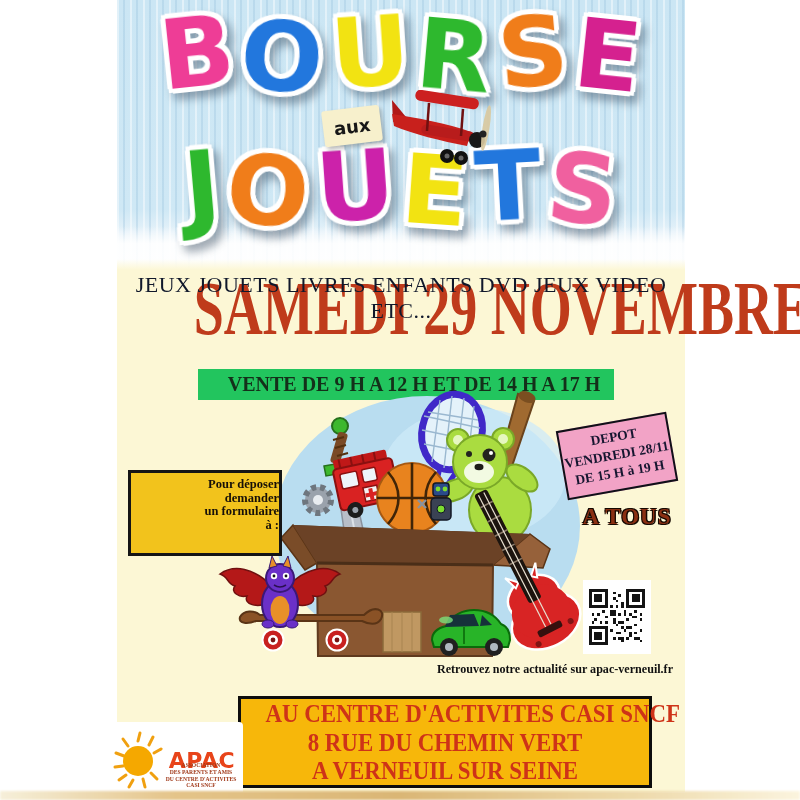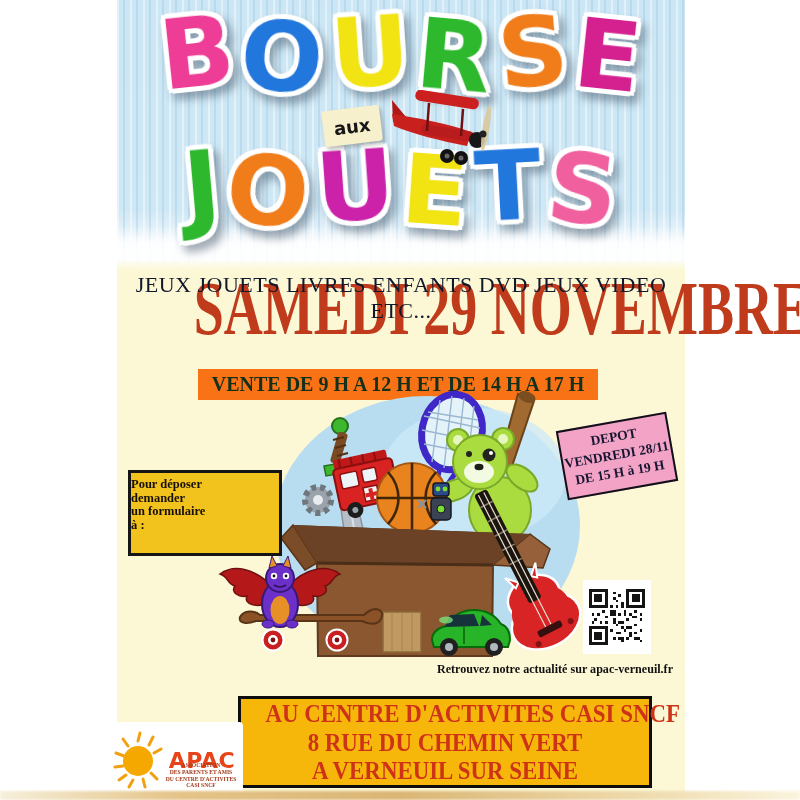--- a/index.html
+++ b/index.html
@@ -55,21 +55,21 @@
   
   .samedi{position:absolute;left:0;top:266px;width:568px;text-align:center;
     font-weight:bold;font-size:74px;line-height:80px;color:#bf3b1b;
     transform:scale(.73,1.04);transform-origin:center top;white-space:nowrap;}
   .vente{position:absolute;left:81px;top:369px;width:400px;height:31px;
     background:#3cb42c;text-align:center;font-weight:bold;font-size:20px;line-height:31px;
     color:#14301a;white-space:nowrap;}
 
   .formbox{position:absolute;left:11px;top:470px;width:154px;height:86px;
     background:#f2c31c;border:3px solid #151515;box-sizing:border-box;
-    text-align:left;color:#171008;padding-top:5px;}
+    text-align:right;color:#171008;padding-top:5px;}
   .formbox .fl{font-weight:bold;font-size:12.5px;line-height:13.5px;}
   .formbox .em{font-weight:bold;font-size:18.5px;line-height:24px;color:#0d0d0d;}
 
   .depot{position:absolute;left:444px;top:421px;width:112px;height:70px;
     background:#f2a3c6;border:2px solid #101018;box-sizing:border-box;
     transform:rotate(-10deg);text-align:center;color:#161630;padding-top:5px;}
   .depot .dl{font-weight:bold;font-size:13.5px;line-height:18px;white-space:nowrap;}
 
   .ouvert{position:absolute;left:452px;top:503px;width:116px;text-align:center;
     font-weight:bold;font-size:23px;line-height:28px;color:#8a2f12;letter-spacing:1px;
@@ -145,21 +145,21 @@
       <span class="blt" style="color: rgb(204, 34, 170);">U</span>
       <span class="blt" style="color: rgb(242, 227, 18);">E</span>
       <span class="blt" style="color: rgb(34, 119, 221);">T</span>
       <span class="blt" style="color: rgb(240, 96, 159);">S</span>
     </div>
 
     <div class="subtitle">JEUX JOUETS LIVRES ENFANTS DVD JEUX VIDEO ETC...</div>
 
     <div class="samedi" style="color: rgb(191, 59, 27);">SAMEDI 29 NOVEMBRE</div>
 
-    <div class="vente" style="background-color: #f97316;">VENTE DE 9 H A  12 H ET DE 14 H A 17 H</div>
+    <div class="vente" style="background-color: #22c55e; padding-left: 16px;">VENTE DE 9 H A  12 H ET DE 14 H A 17 H</div>
 
     <svg style="position:absolute;left:95px;top:388px;" width="400" height="278" viewBox="0 0 400 278">
 
       <ellipse cx="215" cy="138" rx="153" ry="130" fill="#b9ddf0"></ellipse>
       <ellipse cx="262" cy="86" rx="92" ry="66" fill="#cdeaf8" opacity=".75"></ellipse>
 
       <g>
         <circle cx="128" cy="38" r="8" fill="#3db82e" stroke="#26701c" stroke-width="2"></circle>
         <rect x="122" y="44" width="10" height="32" rx="3" transform="rotate(16 127 60)" fill="#7a4a26"></rect>
         <line x1="121" y1="52" x2="132" y2="49" stroke="#54300f" stroke-width="2"></line>
@@ -320,20 +320,21 @@
       <div class="fl">à  :</div>
     </div>
 
     <div class="depot" style="background-color: rgb(242, 163, 198);">
       <div class="dl">DEPOT</div>
       <div class="dl">VENDREDI 28/11</div>
       <div class="dl">DE 15 H à 19 H</div>
     </div>
 
     <div class="ouvert">
+      <div>A TOUS</div>
     </div>
 
     <div class="qr">
       <svg width="56" height="56" viewBox="0 0 21 21" shape-rendering="crispEdges">
         <rect width="21" height="21" fill="#ffffff"></rect>
         <g fill="#141414">
           <rect x="0" y="0" width="7" height="7"></rect>
             <rect x="14" y="0" width="7" height="7"></rect>
             <rect x="0" y="14" width="7" height="7"></rect>
           <rect x="1" y="1" width="5" height="5" fill="#ffffff"></rect>

